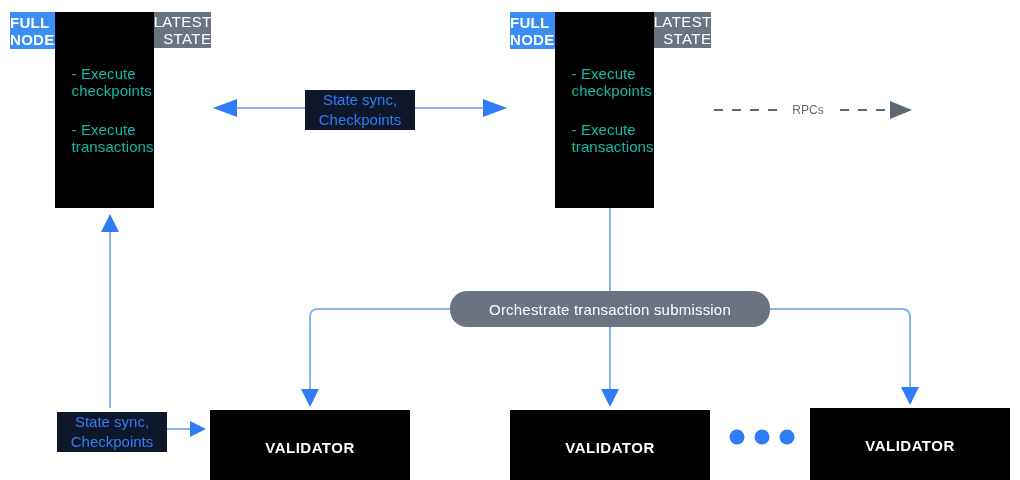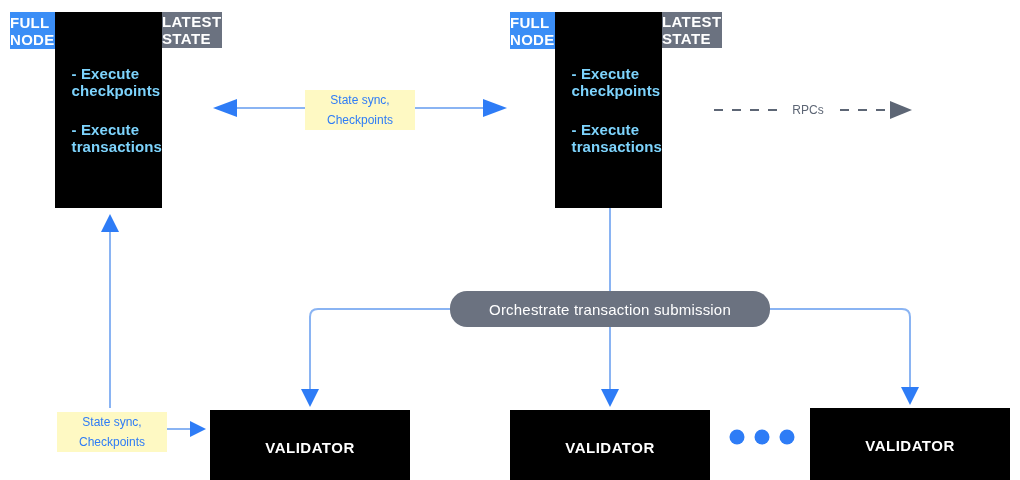--- a/index.html
+++ b/index.html
@@ -26,46 +26,46 @@
   .full-node{
     position:absolute;top:12px;width:200px;height:196px;z-index:1;
     display:flex;
   }
   .fn-header{
     height:37px;background:var(--headerblue);color:#fff;
     font-size:15px;font-weight:700;letter-spacing:.3px;
     display:flex;align-items:center;justify-content:center;
   }
   .fn-body{
-    flex:1;background:var(--boxblack);color:#7dd3fc;
+    flex:1;background:var(--boxblack);color:#14b8a6;
     display:flex;flex-direction:column;justify-content:center;gap:22px;
-    padding-left:17px;font-size:15px;font-weight:700;letter-spacing:.1px;
+    padding-left:17px;font-size:15px;font-weight:400;letter-spacing:.1px;
   }
   .fn-footer{
     height:36px;background:var(--boxgray);color:#fff;
-    font-size:15px;font-weight:700;letter-spacing:.4px;
-    display:flex;align-items:center;justify-content:center;
+    font-size:15px;font-weight:400;letter-spacing:.4px;
+    display:flex;align-items:center;justify-content:center;text-align:right;
   }
 
   .orchestrate{
     position:absolute;left:450px;top:291px;width:320px;height:36px;z-index:1;
     background:var(--boxgray);color:#fff;font-size:15px;font-weight:500;
     display:flex;align-items:center;justify-content:center;letter-spacing:.2px;border-radius:17px;
   }
 
   .validator{
     position:absolute;top:410px;width:200px;height:75px;z-index:1;
     background:var(--boxblack);color:#fff;font-size:15px;font-weight:700;
     letter-spacing:.5px;display:flex;align-items:center;justify-content:center;
   }
 
   .blue-label{
     position:absolute;z-index:2;color:var(--accent);
-    font-size:12px;font-weight:500;line-height:20px;text-align:center;
-    background:#fef9c3;padding:0 3px;
+    font-size:15px;font-weight:500;line-height:20px;text-align:center;
+    background:#0f172a;padding:0 3px;
   }
   .rpcs-label{
     position:absolute;z-index:2;color:var(--dashgray);
     font-size:12px;font-weight:500;line-height:20px;text-align:center;
     background:#ffffff;padding:0 1px;
   }
 </style>
 </head>
 <body>
 

